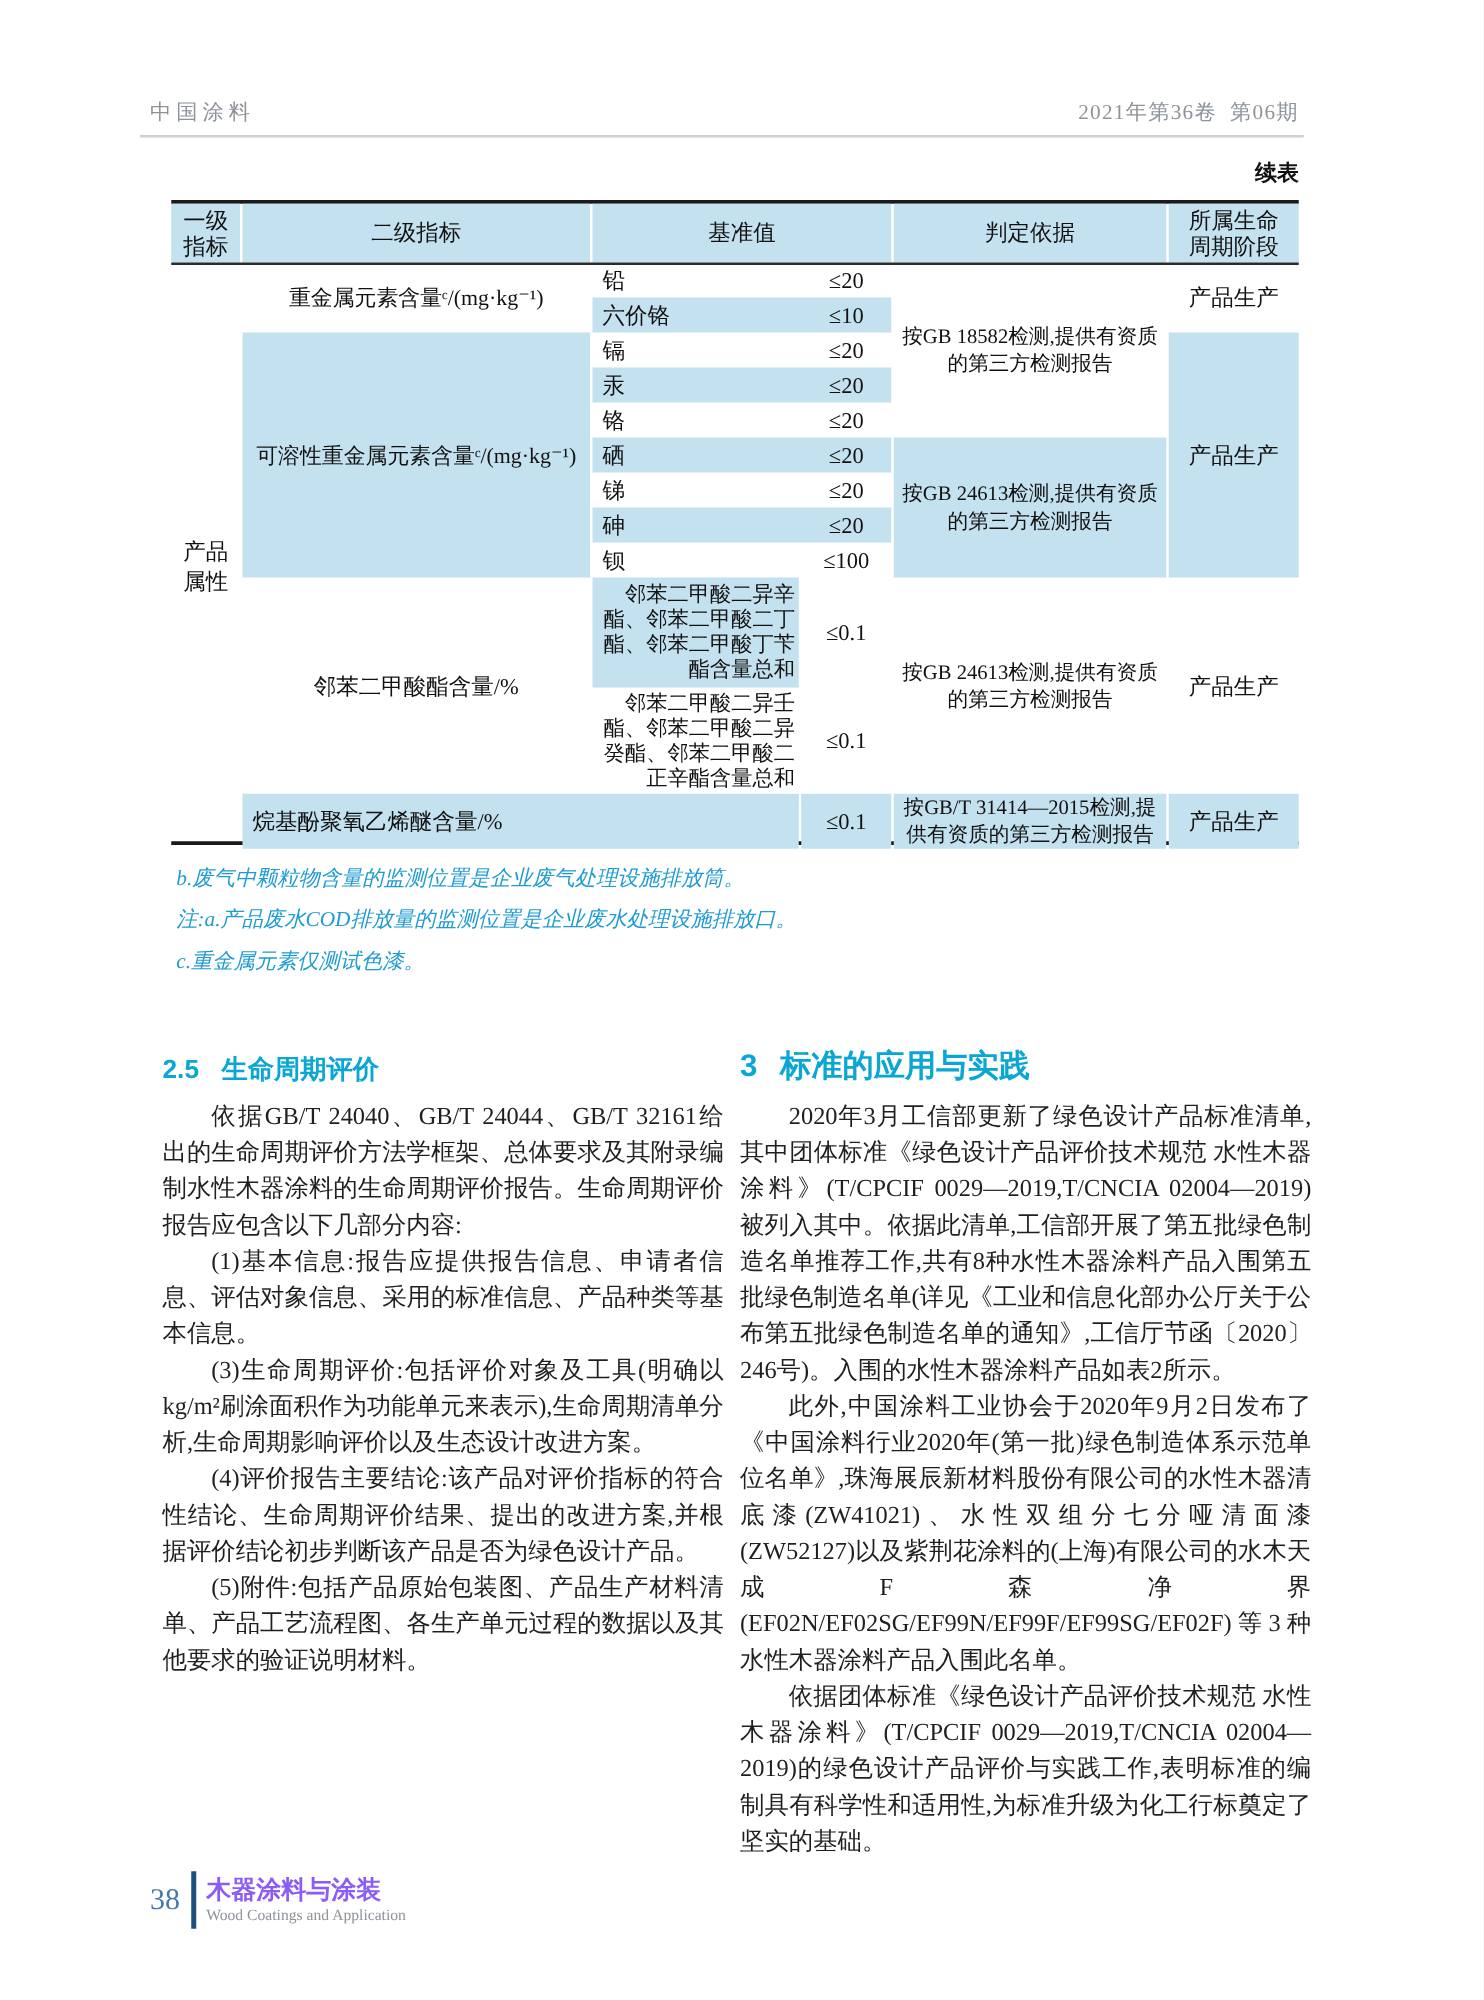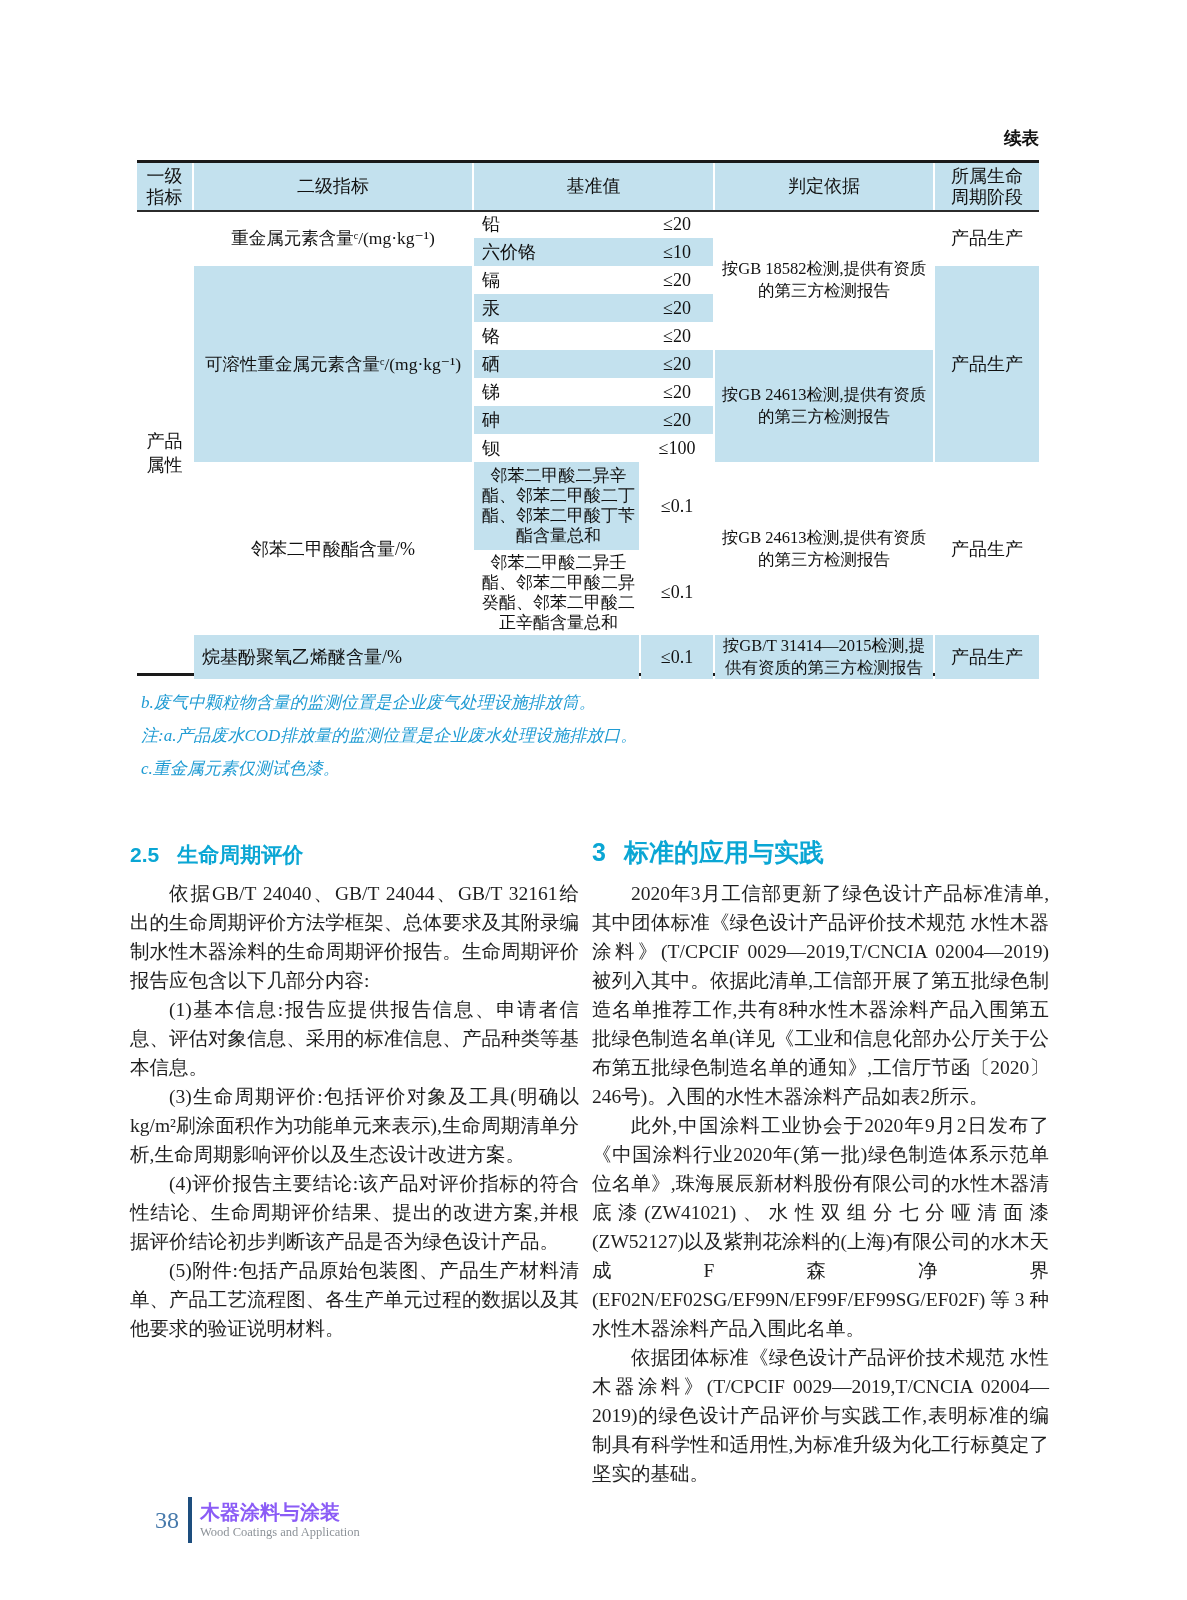--- a/index.html
+++ b/index.html
@@ -37,21 +37,21 @@
     position:absolute; left:0; right:0; top:47px; height:1.5px; background:#2b2b2b;
   }
   .cell { display:flex; align-items:center; justify-content:center; text-align:center; overflow:hidden; }
   .blue { background:#c3e1ee; }
   .pre  { white-space:pre-line; }
   .hcell { font-size:18px; line-height:21px; }
   .grouplabel { font-size:17.5px; white-space:nowrap; }
   .rowband { display:flex; align-items:center; }
   .rowband .iname { flex:1; padding-left:8px; text-align:left; }
   .rowband .ival  { width:72px; text-align:center; }
-  .pname { font-size:17px; line-height:20px; text-align:center;
+  .pname { font-size:17px; line-height:20px; text-align:right;
            align-items:center; justify-content:flex-start; padding:3px 3px 3px 7px; }
   .basis { font-size:16.5px; line-height:22px; padding:0 3px; }
   .lc    { font-size:18px; }
   
   .r1 { grid-row:1; } .c1 { grid-column:1; } .c2 { grid-column:2; }
   .c34 { grid-column:3 / span 2; } .c5 { grid-column:5; } .c6 { grid-column:6; }
   
   .notes {
     position:absolute; left:141px; top:686px; width:760px;
     color:#1f9bd3; font-size:17px; line-height:33px; font-style:italic;
@@ -62,32 +62,36 @@
   .shead { font-family:"Liberation Sans","DejaVu Sans",sans-serif;
            color:#0aa6d4; font-weight:bold; display:flex; align-items:baseline; }
   .colL .shead { font-size:21px; margin-bottom:10px; }
   .colR .shead { font-size:25px; margin-bottom:10px; }
   .shead .snum { margin-right:18px; }
   .bodytext p {
     font-size:19.5px; line-height:29px; text-align:justify;
     text-indent:2em; color:#1f1f1f;
   }
   
-  .pfooter { position:absolute; left:155px; top:1497px; display:flex; align-items:center;justify-content:center; }
+  .pfooter { position:absolute; left:120px; top:1497px; display:flex; align-items:center;justify-content:center; }
   .pnum { font-size:24px; color:#4679ab; margin-right:9px; }
   .fbar { width:4px; height:46px; background:#1d4e7e; margin-right:8px; }
   .ftitle { font-family:"Liberation Sans","DejaVu Sans",sans-serif;
             font-size:20px; font-weight:bold; color:#8b5cf6; line-height:24px; }
   .fsub { font-size:12.5px; color:#8d9399; line-height:16px; }
 </style>
 </head>
 <body>
 
 <div class="page">
 
+  <div class="jheader">
+    <span class="jtitle">中国涂料</span>
+    <span class="jissue">2021年第36卷  第06期</span>
+  </div>
 
   <div class="continued">续表</div>
 
   <div class="ctable">
     <div class="hline"></div>
 
     <div class="cell blue pre hcell r1 c1">一级
 指标</div>
     <div class="cell blue hcell r1 c2">二级指标</div>
     <div class="cell blue hcell r1 c34">基准值</div>

